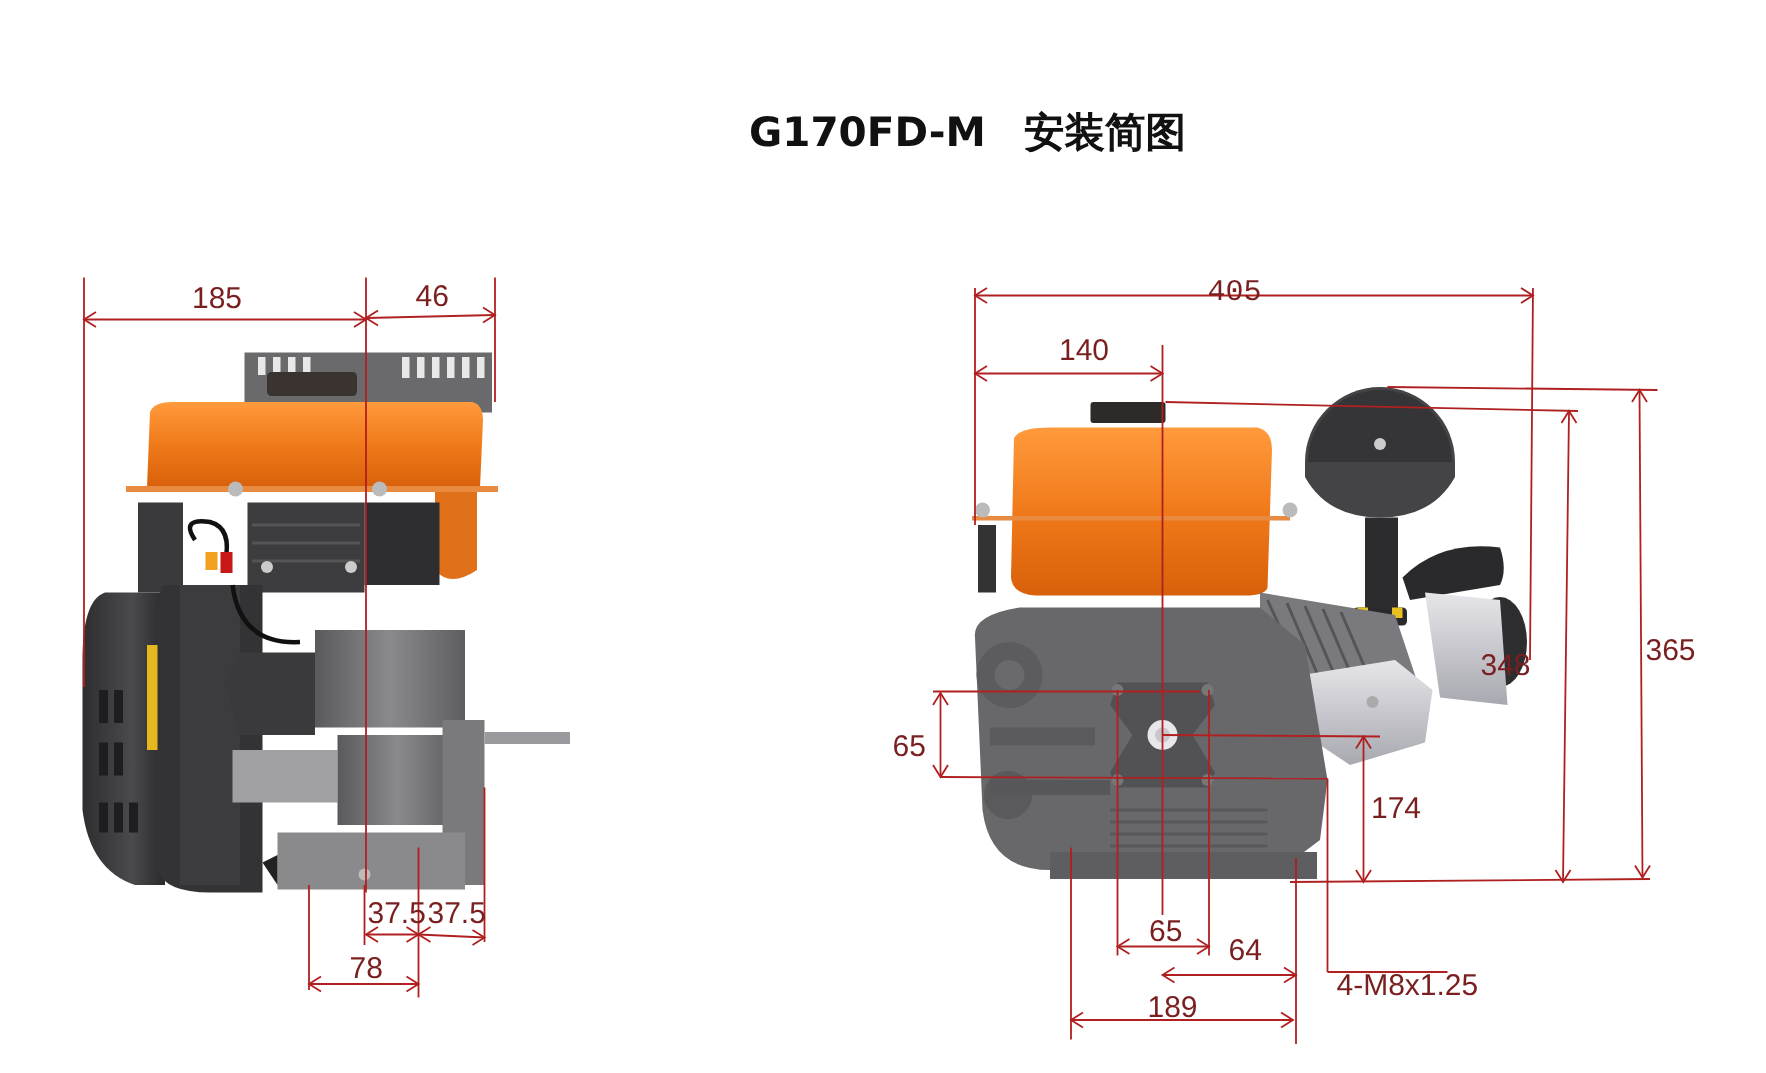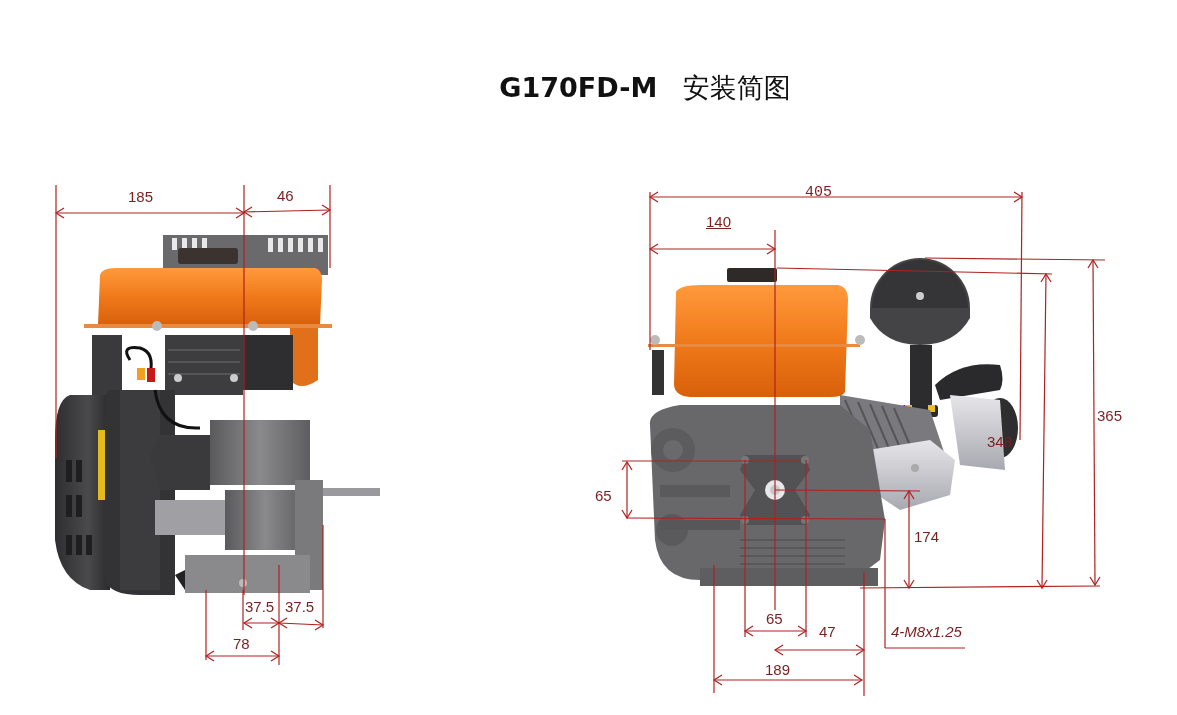--- a/index.html
+++ b/index.html
@@ -1,20 +1,20 @@
 <!DOCTYPE html>
 <html><head>
 <meta charset="utf-8">
 <style>
   html, body { margin:0; padding:0; background:#ffffff; }
   body { width:1177px; height:715px; position:relative; overflow:hidden; font-family:"Liberation Sans", sans-serif; }
   .title { position:absolute; left:0; width:1290px; top:70px; text-align:center; font-size:27px; font-weight:bold; color:#111; font-family:"DejaVu Sans", sans-serif; }
-  .title .cn { font-weight:normal;margin-left:16px; }
+  .title .cn { font-weight:bold;margin-left:16px; }
   svg.drawing { position:absolute; left:0; top:0; }
-  .dim { position:absolute; font-family:"Liberation Sans", sans-serif; font-size:15px; color:#7a1f1f; white-space:nowrap; }
+  .dim { position:absolute; font-family:"Liberation Sans", sans-serif; font-size:20px; color:#7a1f1f; white-space:nowrap; }
 </style>
 </head>
 <body>
 
 <div class="title">
   <span>G170FD-M</span>
   <span class="cn">安装简图</span>
 </div>
 
 <svg class="drawing" width="1177" height="715" viewBox="0 0 1177 715">
@@ -252,21 +252,21 @@
   </g>
 </svg>
 
 <div class="dim" style="left:128px; top:188px;">185</div>
 <div class="dim" style="left:277px; top:187px;">46</div>
 <div class="dim" style="left:245px; top:598px;">37.5</div>
 <div class="dim" style="left:285px; top:598px;">37.5</div>
 <div class="dim" style="left:233px; top:635px;text-align:center;">78</div>
 
 <div class="dim" style="left:805px; top:184px;font-family:Liberation Mono, monospace;">405</div>
-<div class="dim" style="left:706px; top:213px;text-decoration:underline;">140</div>
+<div class="dim" style="left:706px; top:223px;">140</div>
 <div class="dim" style="left:987px; top:433px;">348</div>
-<div class="dim" style="left:1097px; top:407px;">365</div>
+<div class="dim" style="left:1097px; top:423px;">365</div>
 <div class="dim" style="left:595px; top:487px;">65</div>
 <div class="dim" style="left:914px; top:528px;">174</div>
 <div class="dim" style="left:766px; top:610px;">65</div>
-<div class="dim" style="left:819px; top:623px;">47</div>
+<div class="dim" style="left:819px; top:623px;">64</div>
 <div class="dim" style="left:765px; top:661px;">189</div>
-<div class="dim" style="left:891px; top:623px;font-style:italic;">4-M8x1.25</div>
+<div class="dim" style="left:891px; top:646px;">4-M8x1.25</div>
 
 </body></html>

